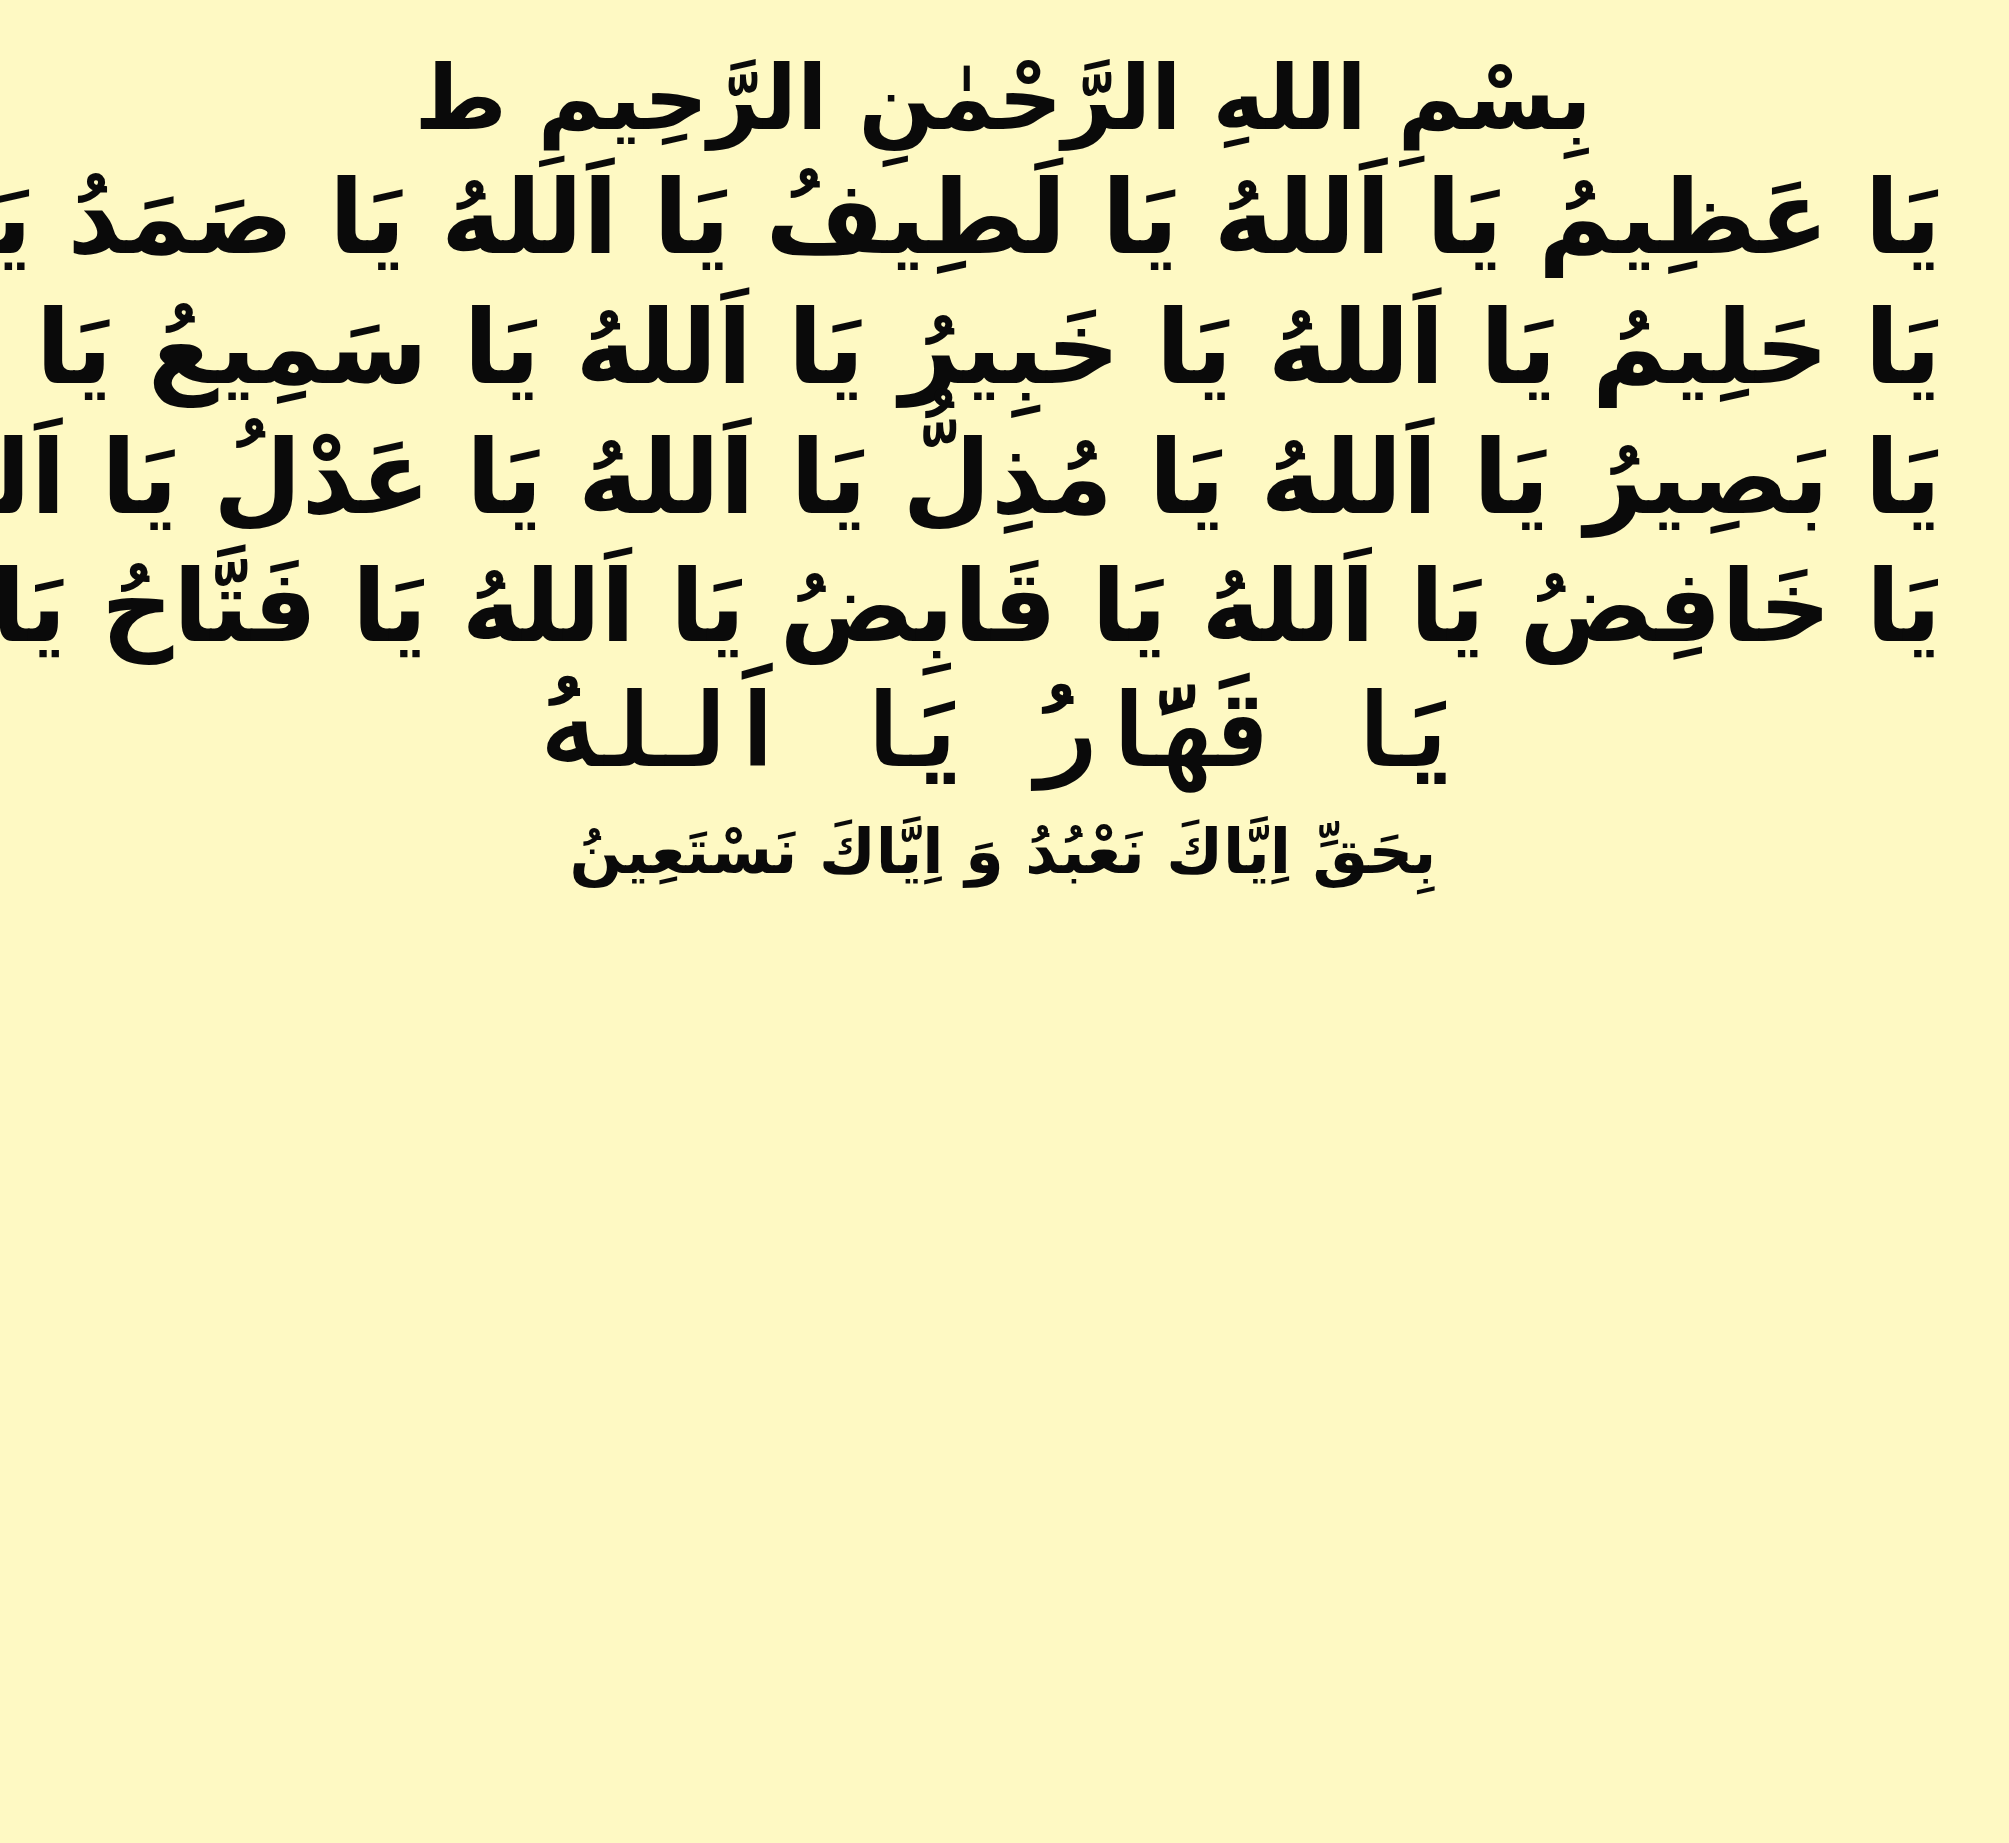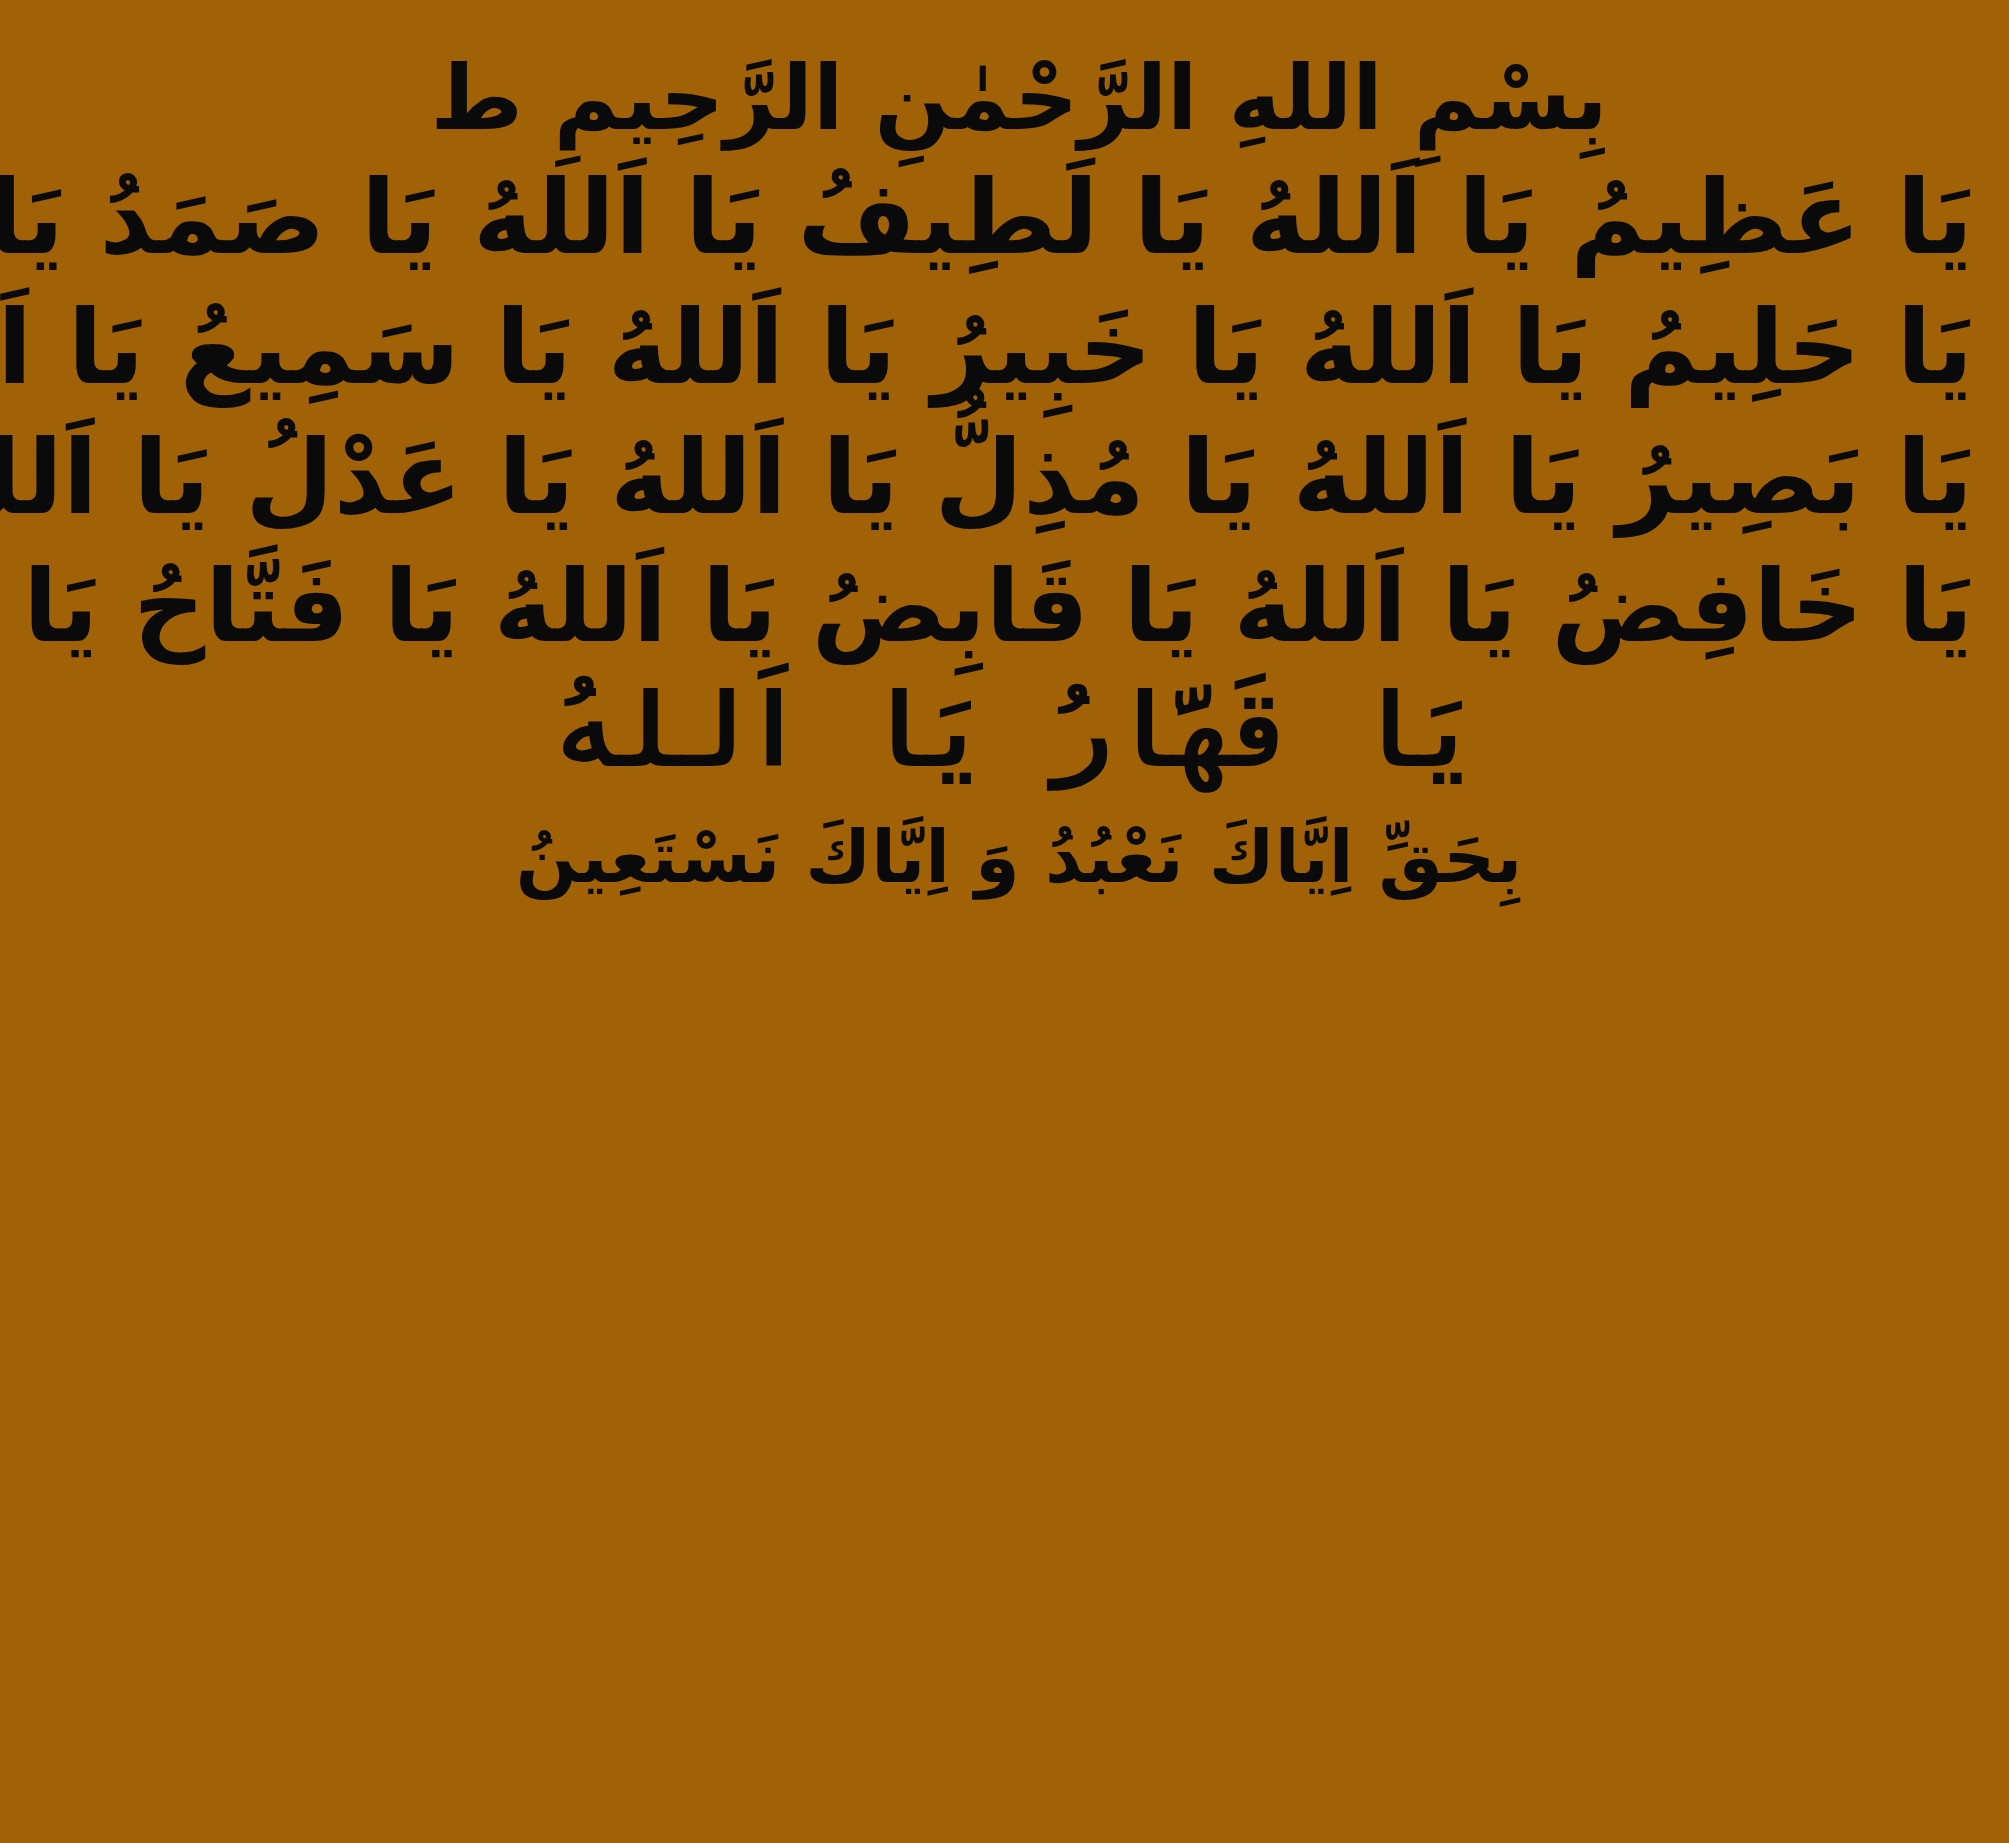--- a/index.html
+++ b/index.html
@@ -11,23 +11,23 @@
   body {
     width: 2009px;
     height: 1843px;
     overflow: hidden;
     font-family: "DejaVu Sans", sans-serif;
   }
   .page {
     position: relative;
     width: 2009px;
     height: 1843px;
-    background: #a16207;
+    background: #fef9c3;
     box-sizing: border-box;
-    padding: 37px 36px 28px 65px;
+    padding: 37px 68px 28px 65px;
     display: flex;
     flex-direction: column;
     align-items: center;
     justify-content: flex-start;
   }
   .line {
     direction: rtl;
     unicode-bidi: bidi-override;
     text-align: center;
     color: #0a0a0a;
@@ -64,21 +64,21 @@
     margin-bottom: 31px;
     letter-spacing: 1.8px;
   }
   .l-short {
     font-size: 102px;
     margin-bottom: 31px;
     letter-spacing: 5.5px;
     font-family: Liberation Mono, monospace;
   }
   .l-dua {
-    font-size: 72px;
+    font-size: 62px;
     margin-bottom: 26px;
     letter-spacing: 3.7px;
     text-align: center;
   }
   .l-tahlil {
     font-size: 96px;
     margin-bottom: 5.5px;
     letter-spacing: 5.5px;
   }
 </style>

